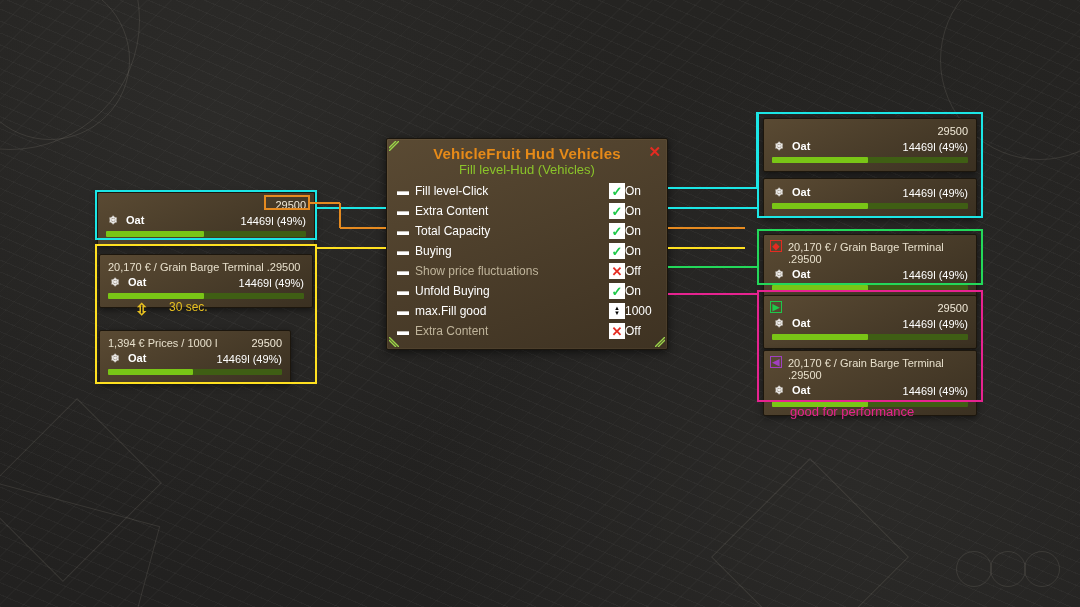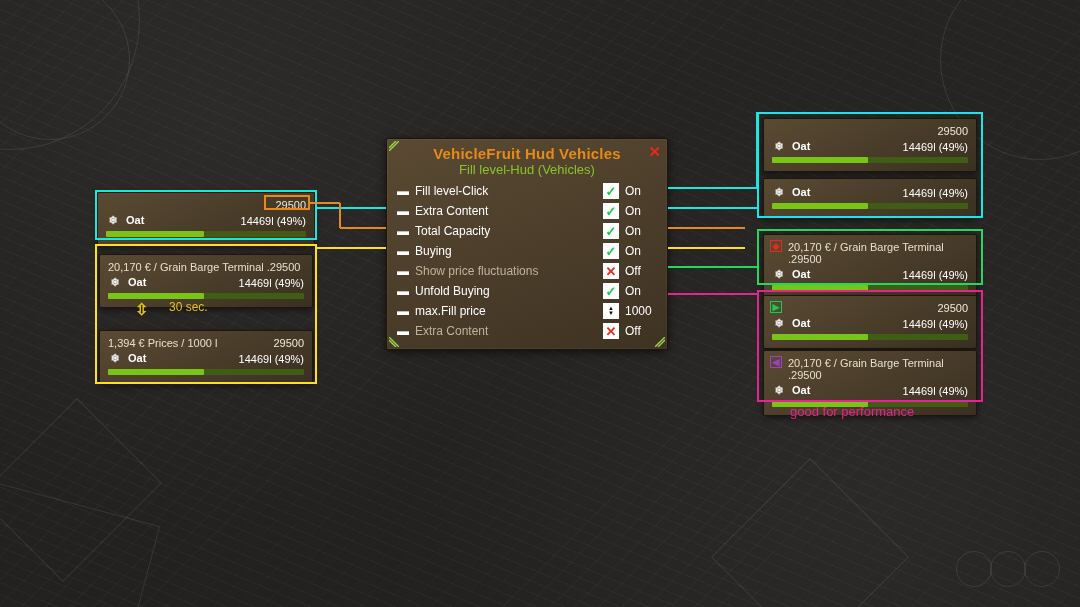--- a/index.html
+++ b/index.html
@@ -56,21 +56,21 @@
   .close{position:absolute;right:6px;top:4px;color:var(--no);font-weight:bold;font-size:15px;cursor:pointer;}
   .row{display:flex;align-items:center;height:20px;font-size:12px;}
   .row + .row{margin-top:0;}
   .row .dash{color:#fff;margin-right:6px;margin-left:2px;}
   .row .lbl{flex:1;color:#fff;}
   .row.muted .lbl{color:#bfb49b;}
   .chk{width:16px;height:16px;border:1px solid #fff;background:#fff;display:flex;align-items:center;justify-content:center;font-size:13px;font-weight:bold;}
   .chk.on{color:var(--ok);}
   .chk.off{color:var(--no);}
   .stepper{width:16px;height:16px;background:#fff;display:flex;flex-direction:column;align-items:center;justify-content:center;line-height:5px;font-size:6px;color:#000;}
-  .ststate{width:34px;margin-left:6px;color:#fff;}
+  .ststate{width:34px;color:#fff;}
 
   
   .card{
     position:absolute;
     background:linear-gradient(155deg,#5a4a33,#3a3021);
     border:1px solid #1c160d;border-radius:2px;
     padding:6px 8px 8px;font-size:11px;color:var(--txt2);
     box-shadow:0 2px 6px rgba(0,0,0,.5);
   }
   .card .top{display:flex;justify-content:space-between;font-size:11px;color:#e8e0cc;}
@@ -156,21 +156,21 @@
     <span class="ststate">Off</span>
   </div>
   <div class="row">
     <span class="dash">▬</span>
     <span class="lbl">Unfold Buying</span>
     <span class="chk on">✓</span>
     <span class="ststate">On</span>
   </div>
   <div class="row">
     <span class="dash">▬</span>
-    <span class="lbl">max.Fill price</span>
+    <span class="lbl">max.Fill good</span>
     <span class="stepper">▲<br>▼</span>
     <span class="ststate">1000</span>
   </div>
 
   <div class="row muted">
     <span class="dash">▬</span>
     <span class="lbl">Extra Content</span>
     <span class="chk off">✕</span>
     <span class="ststate">Off</span>
   </div>
@@ -207,21 +207,21 @@
     <span class="val">14469l (49%)</span>
   </div>
   <div class="bar">
       <i></i>
     </div>
 </div>
 <span class="arrow-updown" style="left:135px;top:300px;">⇳</span>
 <div class="timing" style="left:169px;top:300px;">30 sec.</div>
 <div class="timing" style="left:152px;top:328px;">5 sec.</div>
 
-<div class="card" style="left:99px;top:330px;width:214px;">
+<div class="card" style="left:99px;top:330px;width:192px;">
   <div class="top">
     <span>1,394 € Prices / 1000 l</span>
     <span class="right">29500</span>
   </div>
   <div class="head">
     <span class="crop">
         <span class="icon-crop">❄</span>
         <span>Oat</span>
       </span>
     <span class="val">14469l (49%)</span>

